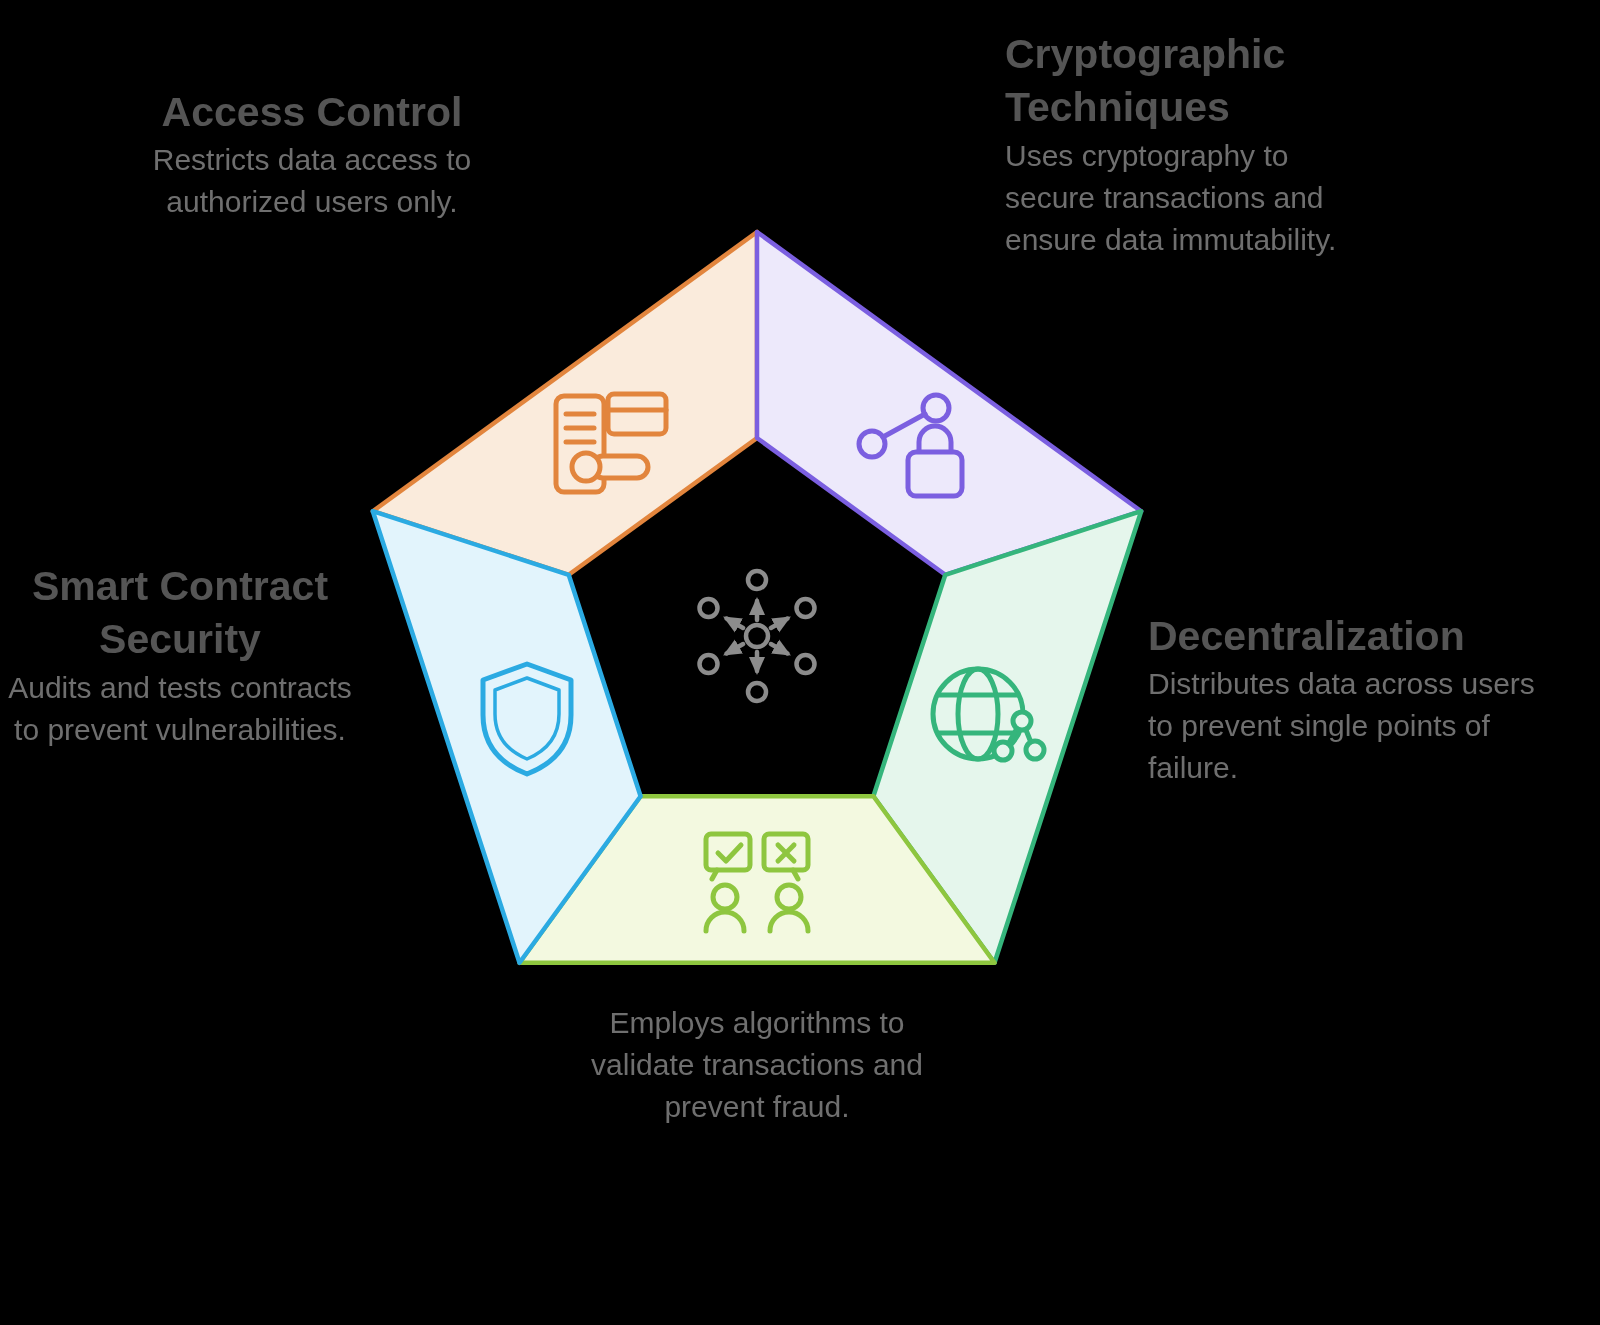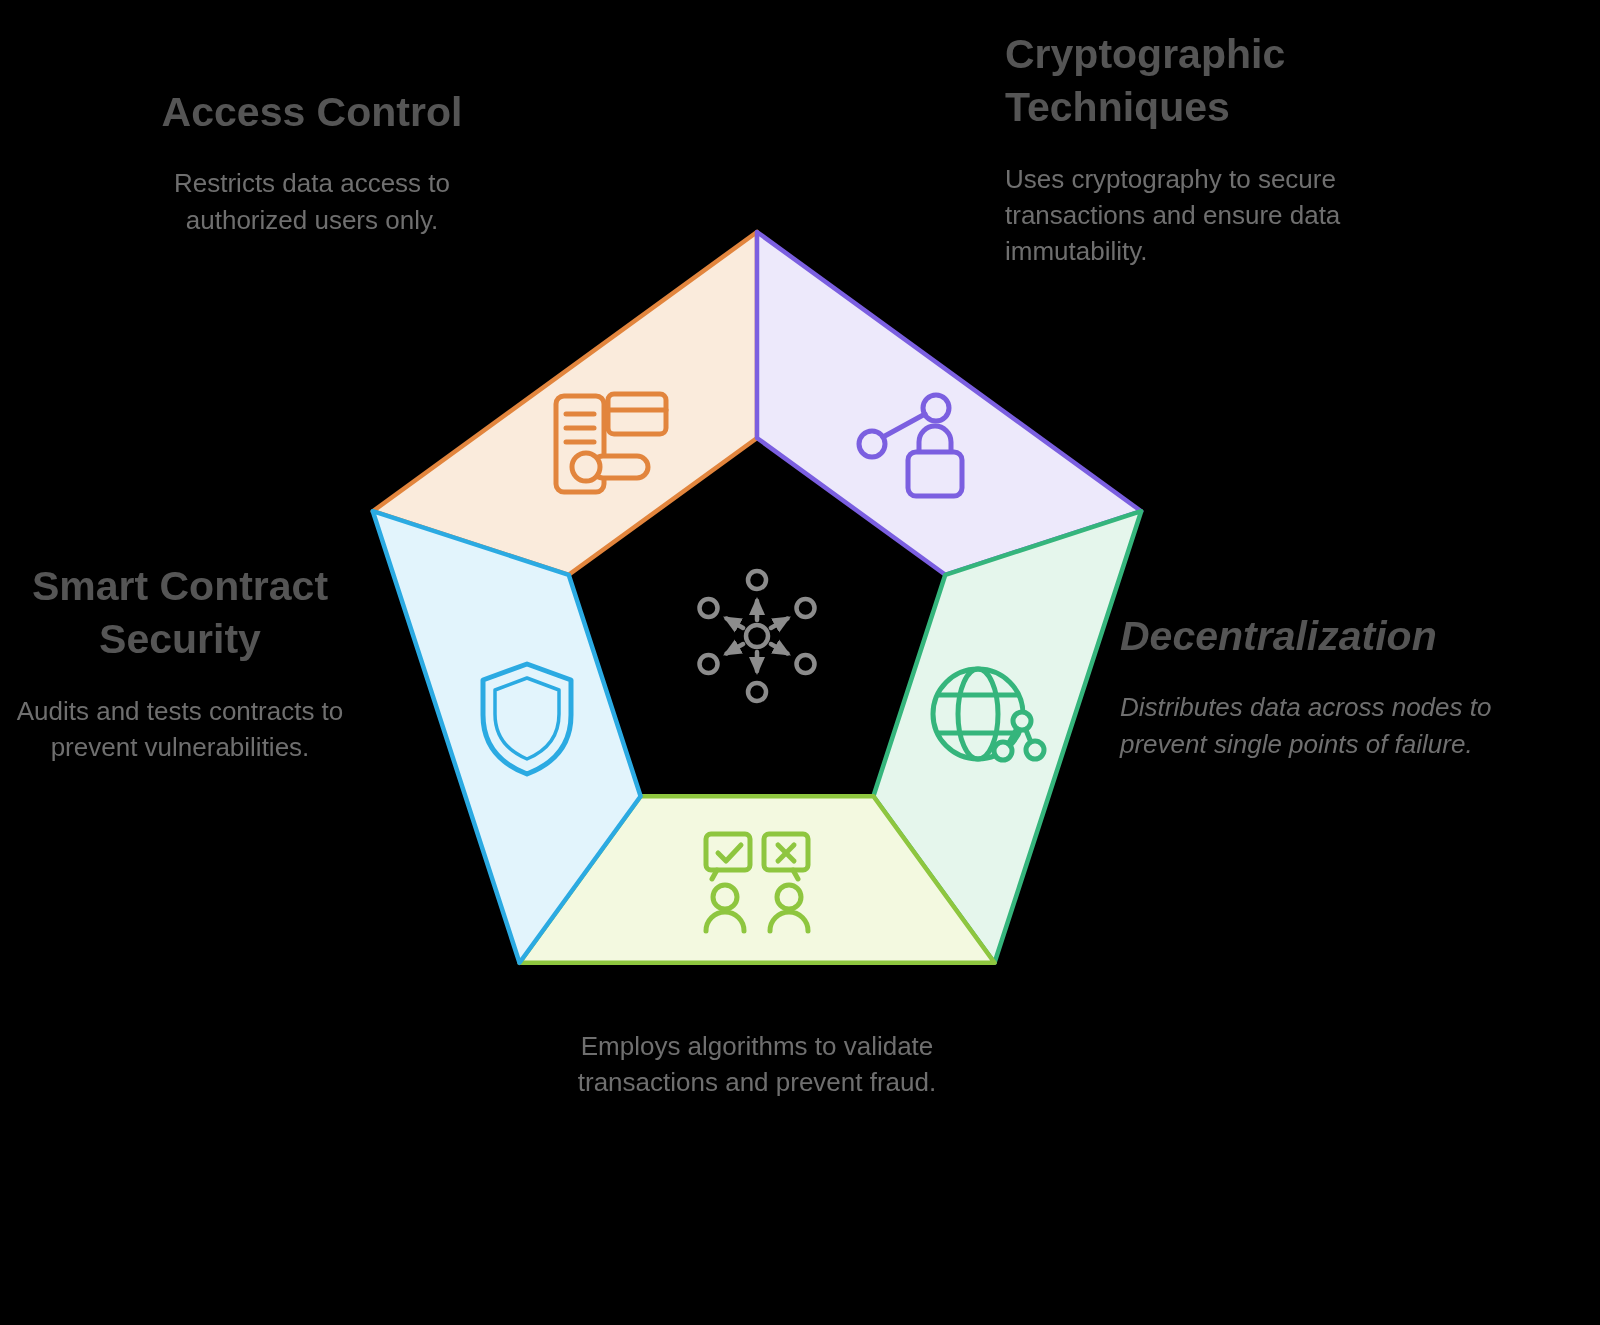--- a/index.html
+++ b/index.html
@@ -14,29 +14,28 @@
   }
   .diagram-svg { position: absolute; left: 0; top: 0; width: 1600px; height: 1325px; }
   .label { position: absolute; }
   .label h2 {
     font-size: 41px;
     font-weight: 700;
     line-height: 1.3;
     color: var(--title-color, #555);
   }
   .label p {
-    margin-top: 26px;
-    font-size: 26px;
+    font-size: 30px;
     line-height: 1.4;
     color: var(--desc-color, #6F6F6F);
   }
   .label-access    { left: 112px;  top: 86px;   width: 400px; text-align: center; }
   .label-crypto    { left: 1005px; top: 28px;   width: 372px; text-align: left; text-decoration: underline; }
   .label-smart     { left: 0px;    top: 560px;  width: 360px; text-align: center; }
-  .label-decent    { left: 1120px; top: 610px;  width: 400px; text-align: left; font-style: italic; }
+  .label-decent    { left: 1148px; top: 610px;  width: 400px; text-align: left; }
   .label-consensus { left: 592px;  top: 1002px; width: 330px; text-align: center; }
   .label-consensus p { width: 360px; margin-left: -15px; }
 </style>
 </head>
 <body>
 
 <div class="stage">
 
   <svg class="diagram-svg" viewBox="0 0 1600 1325">
     <defs>
@@ -123,21 +122,21 @@
     <p>Restricts data access to authorized users only.</p>
   </div>
 
   <div class="label label-crypto">
     <h2>Cryptographic Techniques</h2>
     <p>Uses cryptography to secure transactions and ensure data immutability.</p>
   </div>
 
   <div class="label label-decent">
     <h2>Decentralization</h2>
-    <p>Distributes data across nodes to prevent single points of failure.</p>
+    <p>Distributes data across users to prevent single points of failure.</p>
   </div>
 
   <div class="label label-consensus">
     <p>Employs algorithms to validate transactions and prevent fraud.</p>
   </div>
 
   <div class="label label-smart">
     <h2>Smart Contract Security</h2>
     <p>Audits and tests contracts to prevent vulnerabilities.</p>
   </div>

